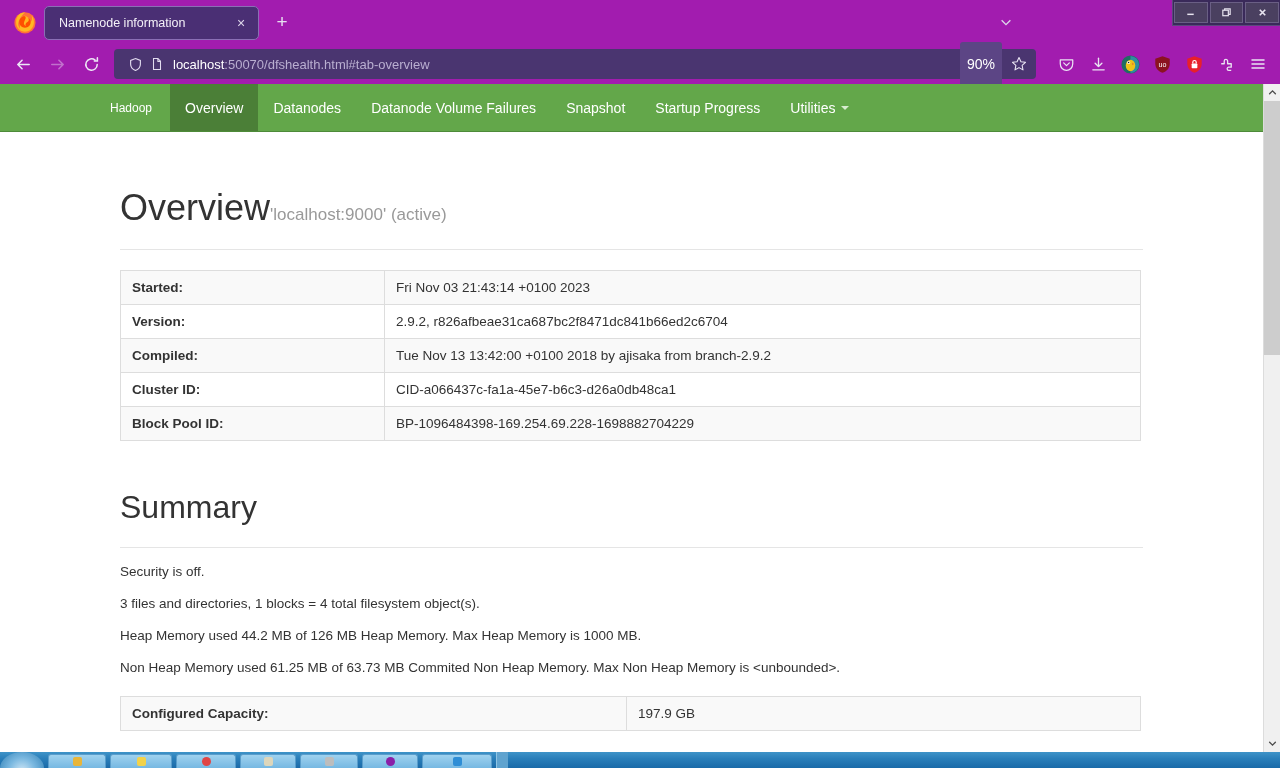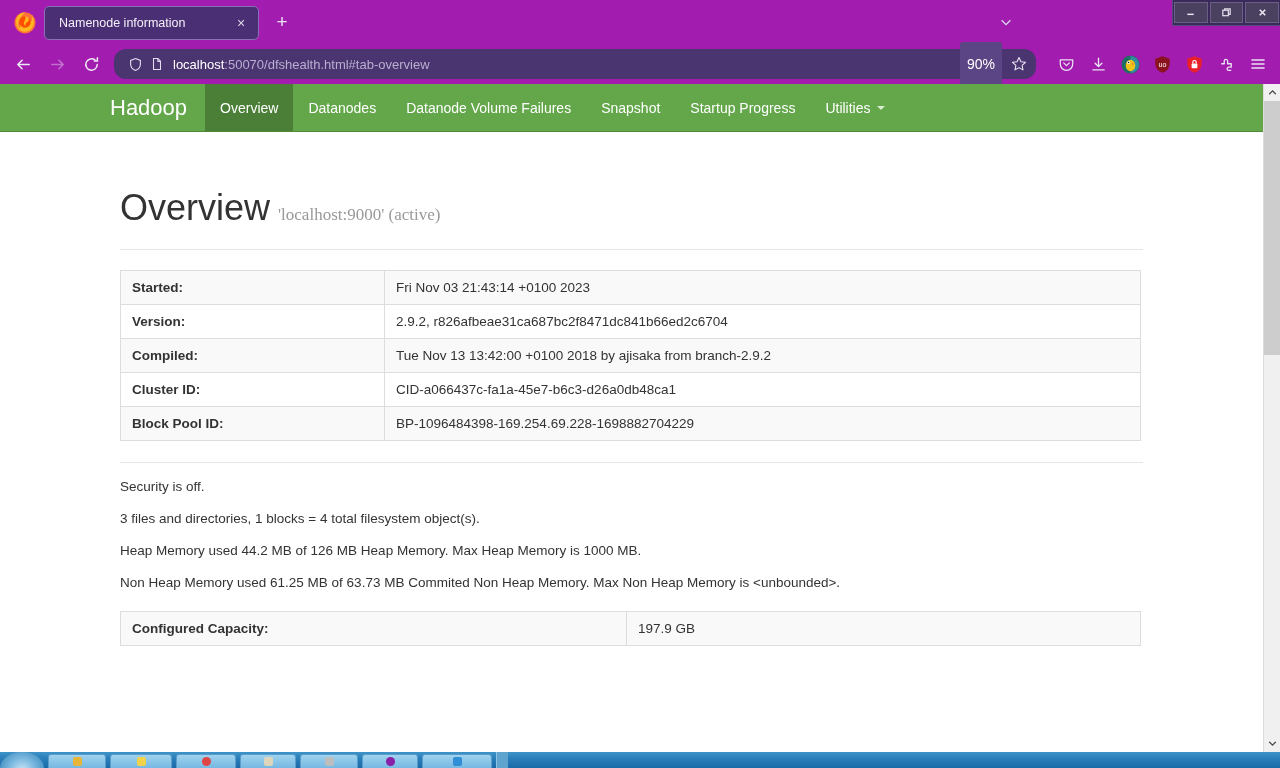--- a/index.html
+++ b/index.html
@@ -96,21 +96,21 @@
     display: flex; align-items: center; justify-content: center;
     border-radius: 4px;
     flex: none;
   }
   .nav-btn.disabled { opacity: 0.42; }
   #urlbar {
     flex: 1;
     height: 30px;
     margin: 0 8px 0 6px;
     background: #4a3570;
-    border-radius: 12px;
+    border-radius: 4px;
     display: flex; align-items: center;
     padding: 0 4px 0 10px;
     min-width: 0;
   }
   #urlbar-shield, #urlbar-pageicon {
     width: 22px; height: 22px;
     display: flex; align-items: center; justify-content: center;
     flex: none;
     color: #e2dcef;
   }
@@ -163,21 +163,21 @@
   #hadoop-navbar {
     width: 1263px; height: 48px;
     background: #63a74a;
     display: flex; align-items: stretch;
     padding-left: 110px;
     border-bottom: 1px solid #4e8b39;
   }
   #brand {
     display: flex; align-items: center;
     color: #ffffff;
-    font-size: 22px;
+    font-size: 12px;
     padding: 0 18px 0 0;
     white-space: nowrap;
   }
   .nav-link {
     display: flex; align-items: center;
     color: #ffffff;
     font-size: 14px;
     padding: 0 15px;
     white-space: nowrap;
   }
@@ -199,22 +199,20 @@
     margin-top: 56px;
     font-size: 36px;
     font-weight: 400;
     color: #333333;
     line-height: 1.1;
   }
   #overview-subtitle {
     font-size: 17px;
     color: #999999;
     font-weight: 400;
-    margin-left: 8px;
-    font-family: Liberation Serif, serif;
   }
   .hr-rule {
     border-top: 1px solid #e5e5e5;
     margin-top: 21px;
   }
 
   table.info-table {
     width: 1021px;
     border-collapse: collapse;
     margin-top: 20px;
@@ -488,20 +486,21 @@
           <td class="key">Cluster ID:</td>
           <td>CID-a066437c-fa1a-45e7-b6c3-d26a0db48ca1</td>
         </tr>
         <tr>
           <td class="key">Block Pool ID:</td>
           <td>BP-1096484398-169.254.69.228-1698882704229</td>
         </tr>
       </tbody>
     </table>
 
+    <h2 id="summary-heading">Summary</h2>
     <div class="hr-rule"></div>
 
     <div id="summary-lines">
       <p class="summary-line">Security is off.</p>
       <p class="summary-line">3 files and directories, 1 blocks = 4 total filesystem object(s).</p>
       <p class="summary-line">Heap Memory used 44.2 MB of 126 MB Heap Memory. Max Heap Memory is 1000 MB.</p>
       <p class="summary-line">Non Heap Memory used 61.25 MB of 63.73 MB Commited Non Heap Memory. Max Non Heap Memory is &lt;unbounded&gt;.</p>
     </div>
 
     <table class="info-table" id="capacity-table">

